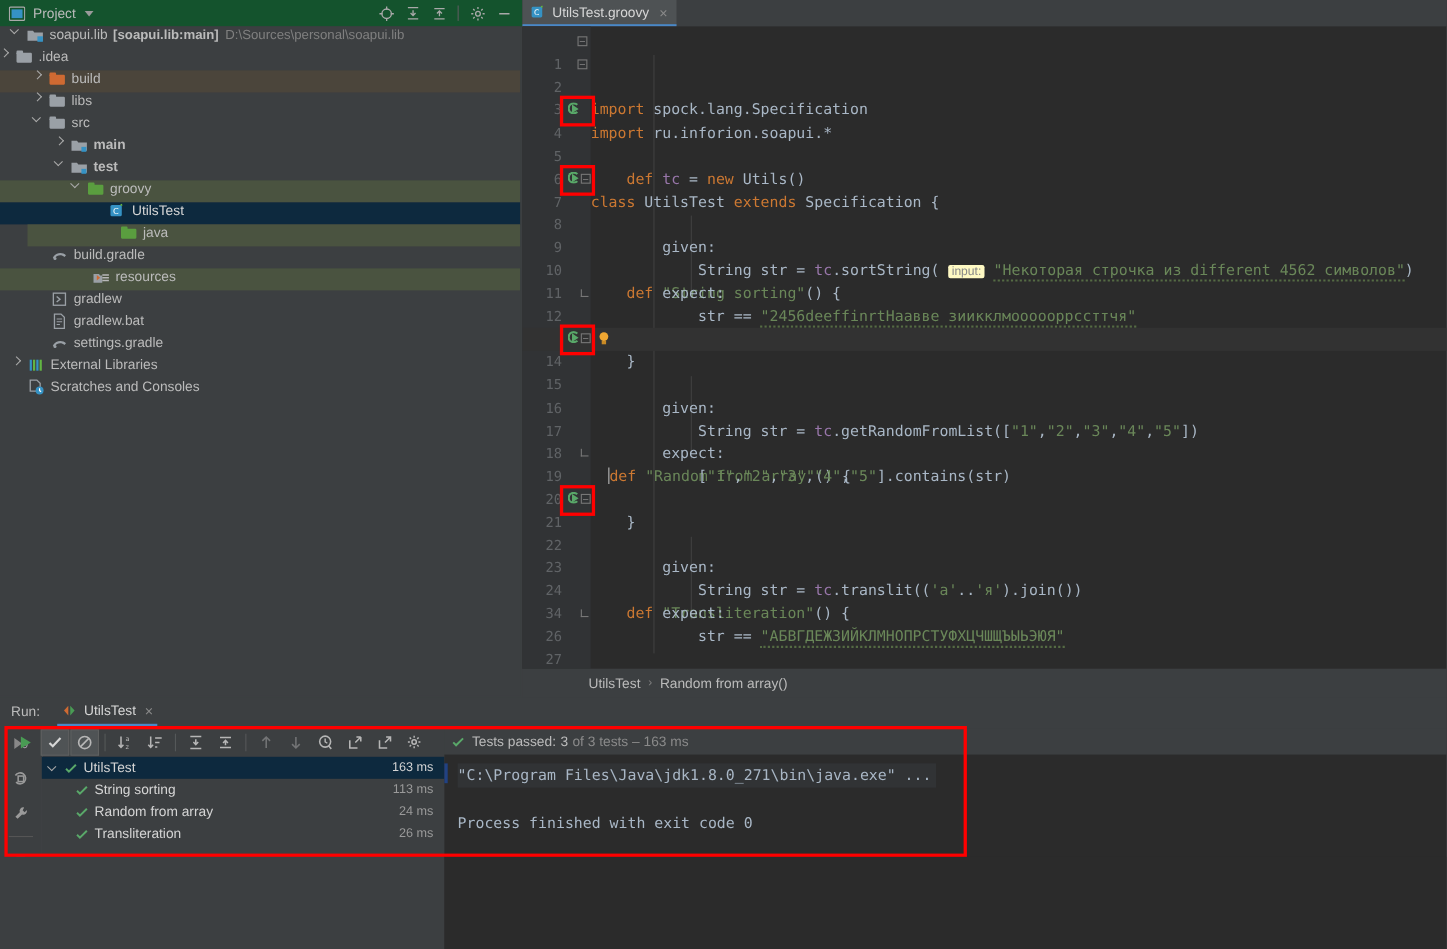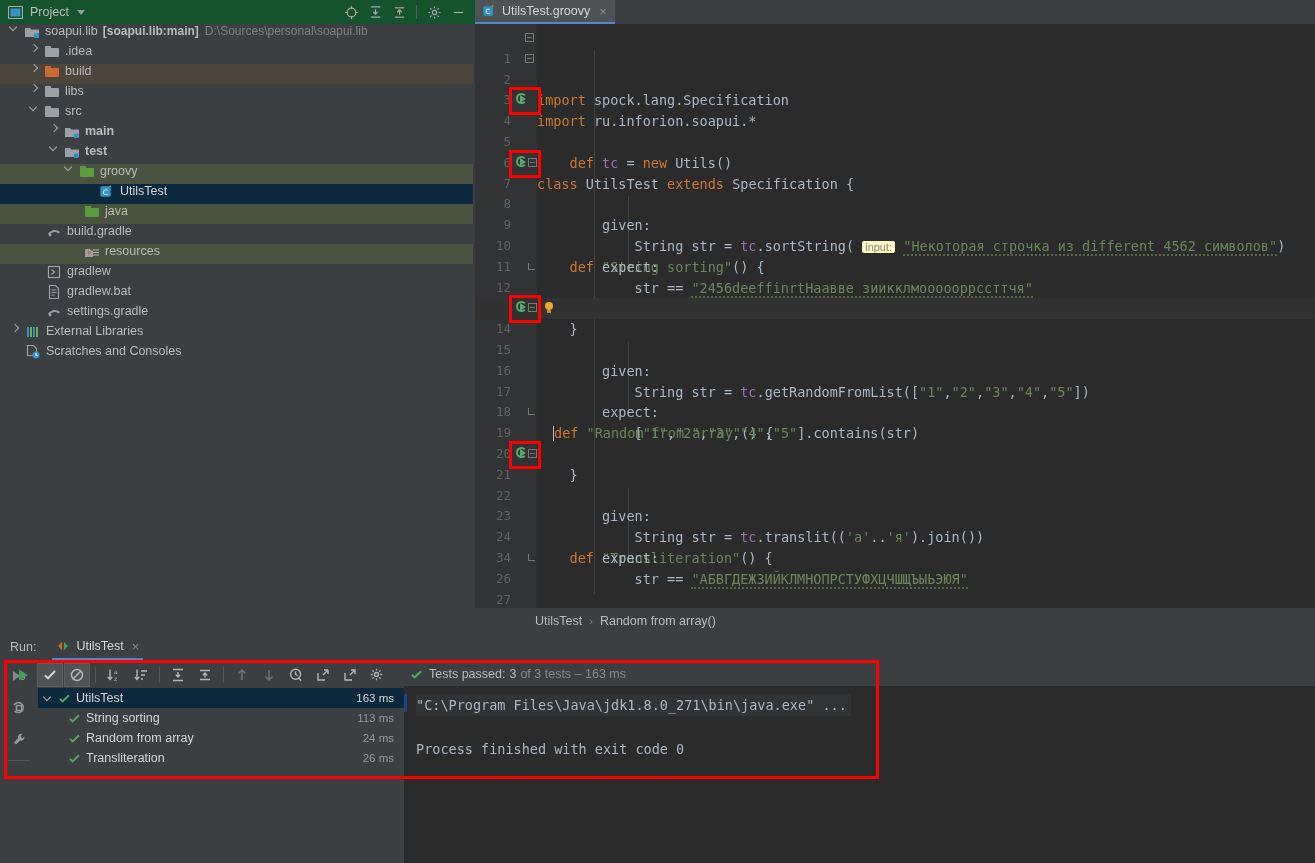--- a/index.html
+++ b/index.html
@@ -257,21 +257,21 @@
             <path d="M1 4h5l1.2 1.5H15V13H1z" fill="#9aa0a6"></path>
             <rect x="10" y="9" width="5" height="5" fill="#3592c4"></rect>
           </svg>
       </span>
       <span class="lbl">soapui.lib</span>
       <span class="lbl-b" style="margin-left:5px;">[soapui.lib:main]</span>
       <span class="lbl-dim">D:\Sources\personal\soapui.lib</span>
     </div>
 
 
-    <div class="row" style="padding-left:30px;">
+    <div class="row" style="">
       <span class="arrow right"></span>
       <span class="ic f-gray" style="margin-left:5px;">
           <i class="f-tab"></i>
           <i class="f-body"></i>
         </span>
       <span class="lbl">.idea</span>
     </div>
 
     <div class="row hl-brown" style="padding-left:30px;">
       <span class="arrow right"></span>
@@ -336,21 +336,21 @@
       <span class="ic">
         <svg width="15" height="15" viewBox="0 0 16 16">
             <rect x="1.5" y="2.5" width="11" height="11" rx="1.5" fill="#3592c4"></rect>
             <text x="4" y="11.5" font-family="DejaVu Sans" font-size="8" fill="#ffffff">C</text>
             <path d="M11 2l1.6-.8.6 1.7-1.7.5z" fill="#62b543"></path>
           </svg>
       </span>
       <span class="lbl" style="color:#d6d6d6;">UtilsTest</span>
     </div>
 
-    <div class="row hl-green" style="padding-left:84px;">
+    <div class="row hl-green" style="padding-left:84px;margin-left:25px;">
       <span class="ic f-green">
           <i class="f-tab"></i>
           <i class="f-body"></i>
         </span>
       <span class="lbl">java</span>
     </div>
 
     <div class="row" style="padding-left:46px;">
       <span class="ic">
         <svg width="16" height="16" viewBox="0 0 16 16">

